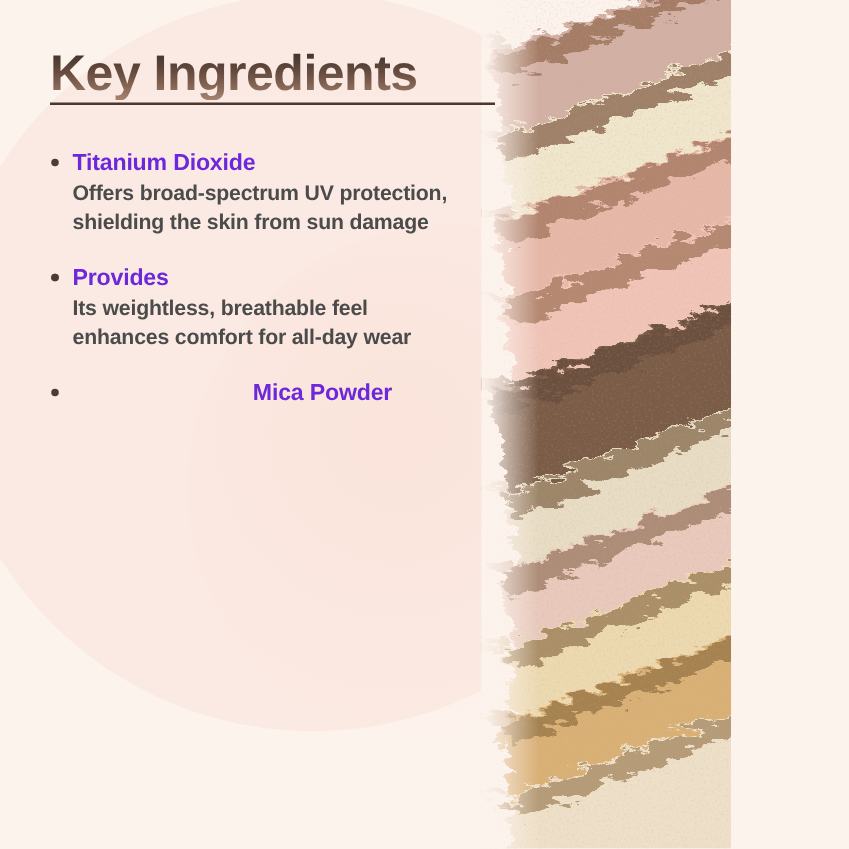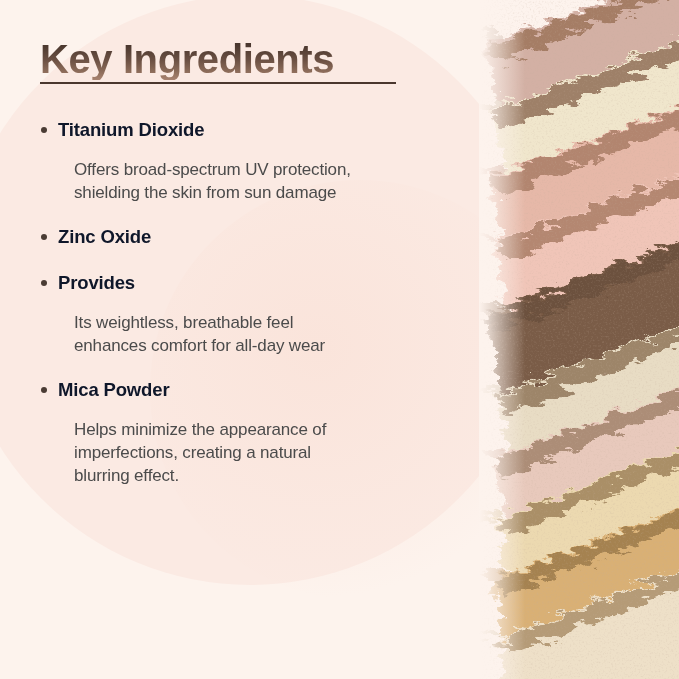--- a/index.html
+++ b/index.html
@@ -11,21 +11,21 @@
     height: 679px;
     overflow: hidden;
     background: #fdf3ed;
     font-family: "Liberation Sans", sans-serif;
     position: relative;
   }
 
   #page {
     position: absolute;
     inset: 0;
-    width: 679px;
+    width: 585px;
     height: 679px;
     background: #fdf3ed;
     overflow: hidden;
   }
 
   
   .bg-circle {
     position: absolute;
     left: -45px;
     top: -5px;
@@ -91,46 +91,46 @@
     position: absolute;
     left: 38px;
     top: 118px;
     width: 420px;
   }
   .item {
     position: relative;
     padding-left: 20px;
     margin-bottom: 21px;
   }
-  .item:last-child { margin-bottom: 0; }
+  .item:last-child { margin-bottom: 0; text-align: center; }
 
   .bullet {
     position: absolute;
     left: 3px;
     top: 9px;
     width: 6px;
     height: 6px;
     border-radius: 50%;
     background: #4a3c34;
   }
   .item-name {
     font-size: 18.5px;
     font-weight: 700;
-    color: #0f172a;
+    color: #6d28d9;
     letter-spacing: -0.15px;
     line-height: 1.35;
     margin: 0 0 1px 0;
   }
   .item-desc {
     font-size: 17px;
-    font-weight: 400;
+    font-weight: 700;
     color: #4b4b4b;
     line-height: 1.33;
     letter-spacing: -0.15px;
-    margin: 16px;
+    margin: 0;
     white-space: pre-line;
   }
 
   
   .swatch-panel {
     position: absolute;
     right: 0;
     top: 0;
     width: 200px;
     height: 679px;
@@ -249,35 +249,31 @@
 
       <div class="item">
         <span class="bullet"></span>
         <p class="item-name">Titanium Dioxide</p>
         <p class="item-desc">Offers broad-spectrum UV protection,
 shielding the skin from sun damage</p>
       </div>
 
       <div class="item">
         <span class="bullet"></span>
-        <p class="item-name">Zinc Oxide</p>
       </div>
 
 
       <div class="item">
         <span class="bullet"></span>
         <p class="item-name">Provides</p>
         <p class="item-desc">Its weightless, breathable feel
 enhances comfort for all-day wear</p>
       </div>
 
       <div class="item">
         <span class="bullet"></span>
         <p class="item-name">Mica Powder</p>
-        <p class="item-desc">Helps minimize the appearance of
-imperfections, creating a natural
-blurring effect.</p>
       </div>
 
     </div>
   </div>
 
 </div>
 
 </body></html>

